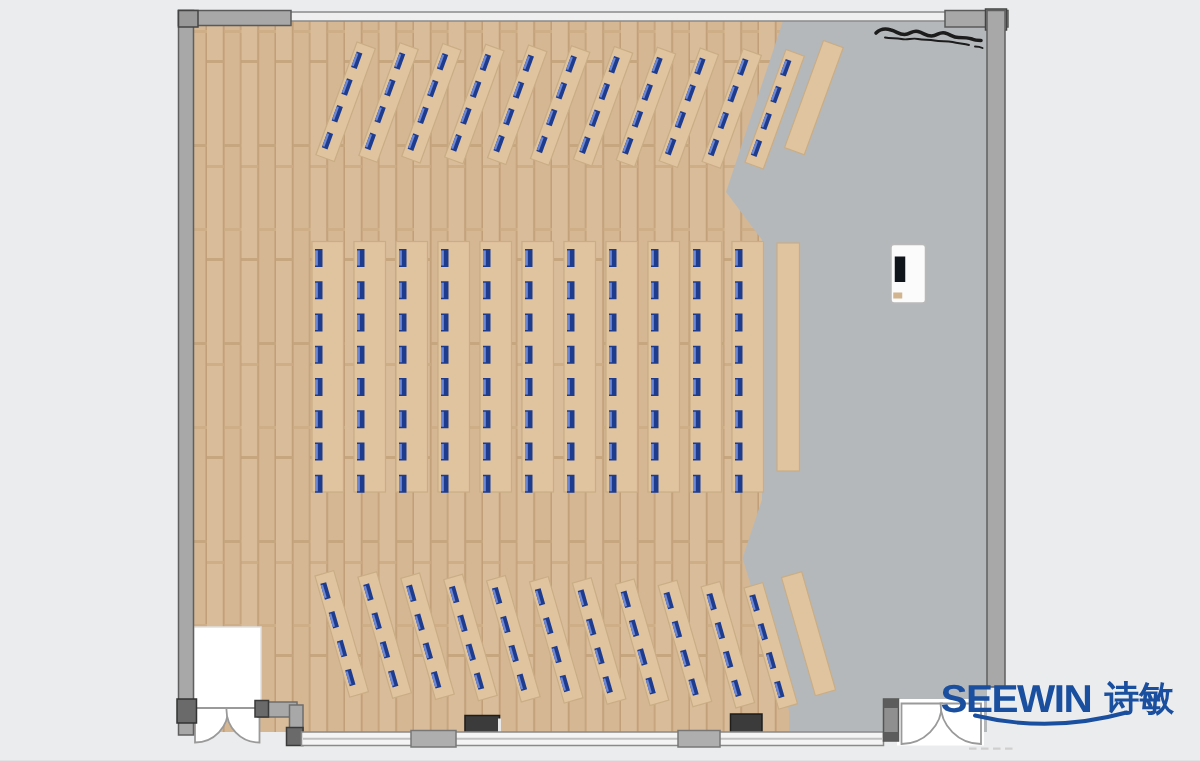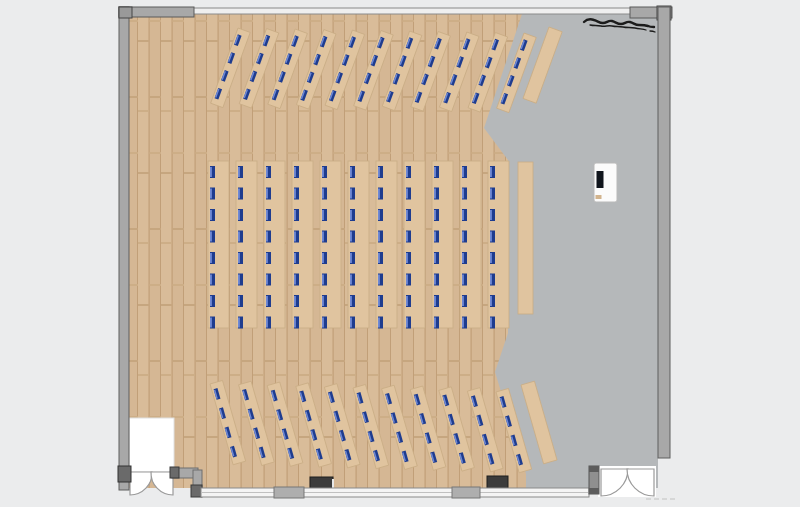--- a/index.html
+++ b/index.html
@@ -567,14 +567,20 @@
       <rect x="658" y="7" width="12" height="451" style="fill:var(--wall,#a8a8a8)" stroke="#5f5f5f" stroke-width="1"></rect>
       <rect x="118" y="466" width="13" height="16" style="fill:var(--wall-dark,#6a6a6a)" stroke="#333333" stroke-width="1"></rect>
     </g>
 
     <g fill="none" stroke="#1c1c1c" stroke-linecap="round">
       <path d="M584,22 c3,-3 7,-3 10,-2 c4,1 5,3 9,3 c4,0 5,-3 9,-2 c4,1 5,3 9,3 c4,0 5,-3 9,-2 c4,1 5,3 9,3 c4,0 6,0 9,1 c2,1 4,1 6,1" stroke-width="2.4"></path>
       <path d="M590,25 c4,1 7,0 11,1 c4,1 7,-1 11,0 c4,1 7,0 11,1 c4,1 8,0 12,1 c4,1 8,1 11,2 m4,1 c2,0 3,0 5,1" stroke-width="1.3"></path>
     </g>
   </svg>
 
+  <div class="logo">
+    <span class="wordmark">SEEWIN</span><span class="cjk">诗敏</span>
+    <svg class="swoosh" width="108" height="15" viewBox="0 0 108 15">
+      <path d="M3,4 Q53,16 104,2" fill="none" stroke="var(--brand-blue,#1a4fa0)" stroke-width="2.6" stroke-linecap="round"></path>
+    </svg>
+  </div>
 
 </div>
 
 </body></html>

